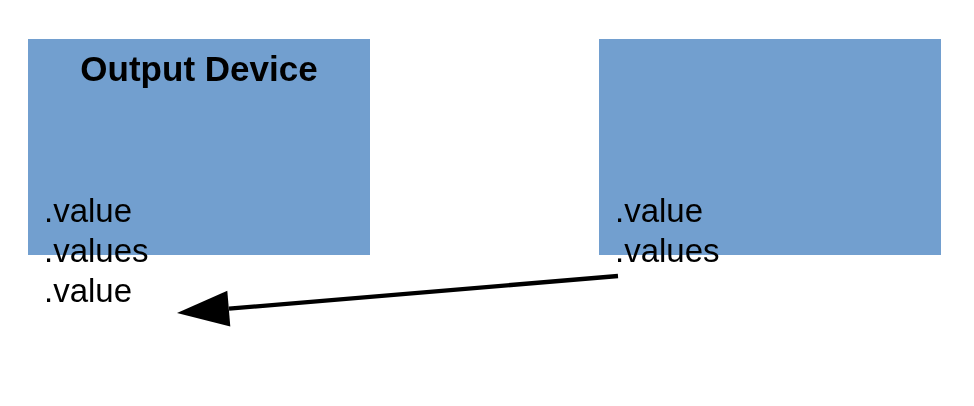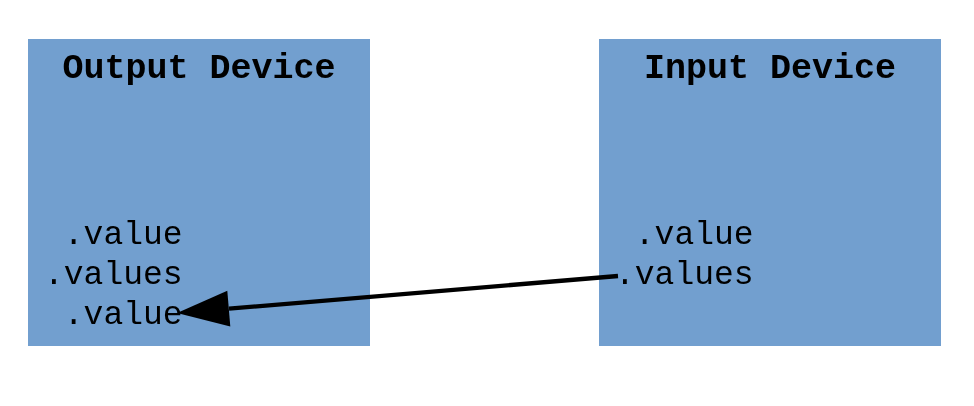--- a/index.html
+++ b/index.html
@@ -13,41 +13,39 @@
     height: 406px;
     background: #ffffff;
     overflow: hidden;
     font-family: "Liberation Sans", sans-serif;
     color: #000000;
   }
   .device-box {
     position: absolute;
     top: 39px;
     width: 342px;
-    height: 307px;
+    height: 216px;
     background: #729FCF;
-    font-family: Liberation Mono, monospace;
   }
   .device-box.output { left: 28px; }
   .device-box.input  { left: 599px; }
   .device-title {
     margin-top: 9px;
     text-align: center;
     font-weight: bold;
     font-size: 35px;
     line-height: 42px;
     white-space: nowrap;
   }
   .props {
     position: absolute;
     left: 16px;
-    top: 177px;
+    top: 152px;
     font-size: 33px;
     line-height: 40px;
-    text-align: right;
   }
   .prop { white-space: nowrap; }
   .arrow-svg {
     position: absolute;
     left: 0;
     top: 0;
     width: 974px;
     height: 406px;
     pointer-events: none;
   }
@@ -60,21 +58,20 @@
   <div class="device-box output" style="background-color: rgb(114, 159, 207);">
     <div class="device-title">Output Device</div>
     <div class="props">
       <div class="prop">.value</div>
       <div class="prop">.values</div>
       <div class="prop">.value</div>
     </div>
   </div>
 
   <div class="device-box input" style="background-color: rgb(114, 159, 207);">
-    <div class="device-title">Input Device</div>
     <div class="props">
       <div class="prop">.value</div>
       <div class="prop">.values</div>
     </div>
   </div>
 
   <svg class="arrow-svg" viewBox="0 0 974 406" xmlns="http://www.w3.org/2000/svg">
     <line x1="618" y1="276" x2="229" y2="308.7" stroke="#000000" stroke-width="4.3"></line>
     <polygon points="177,313 227.3,290.8 230.3,326.6" fill="#000000"></polygon>
   </svg>

